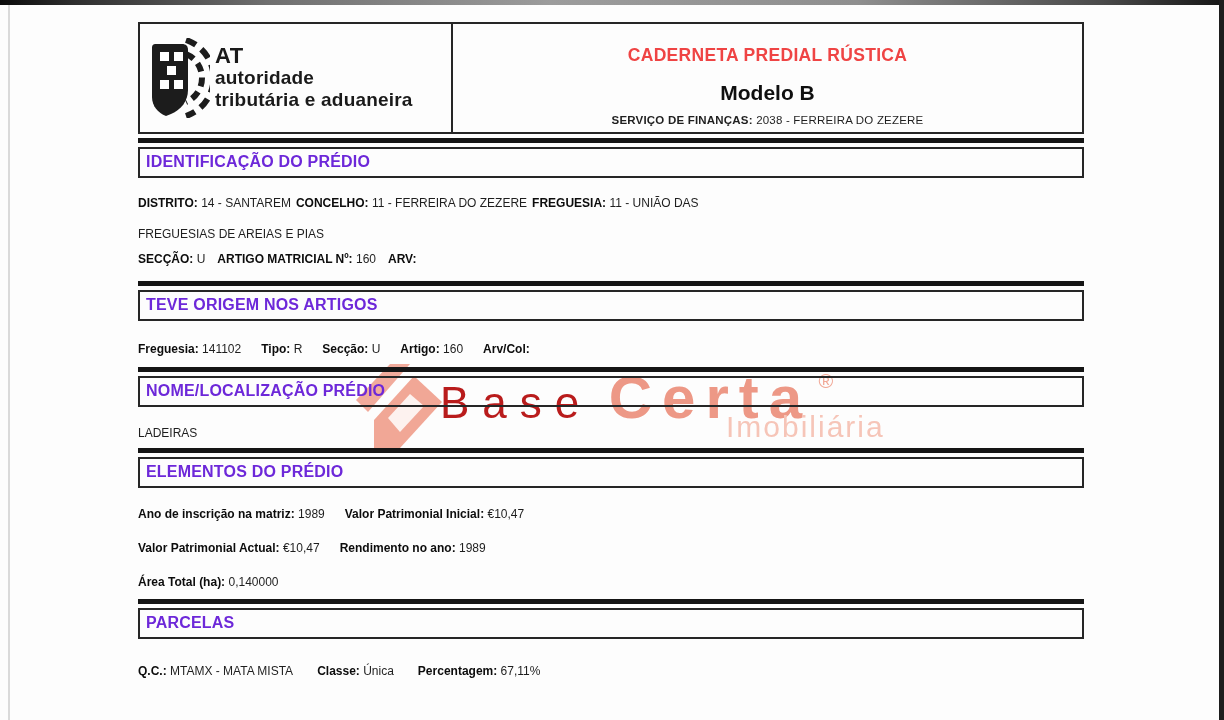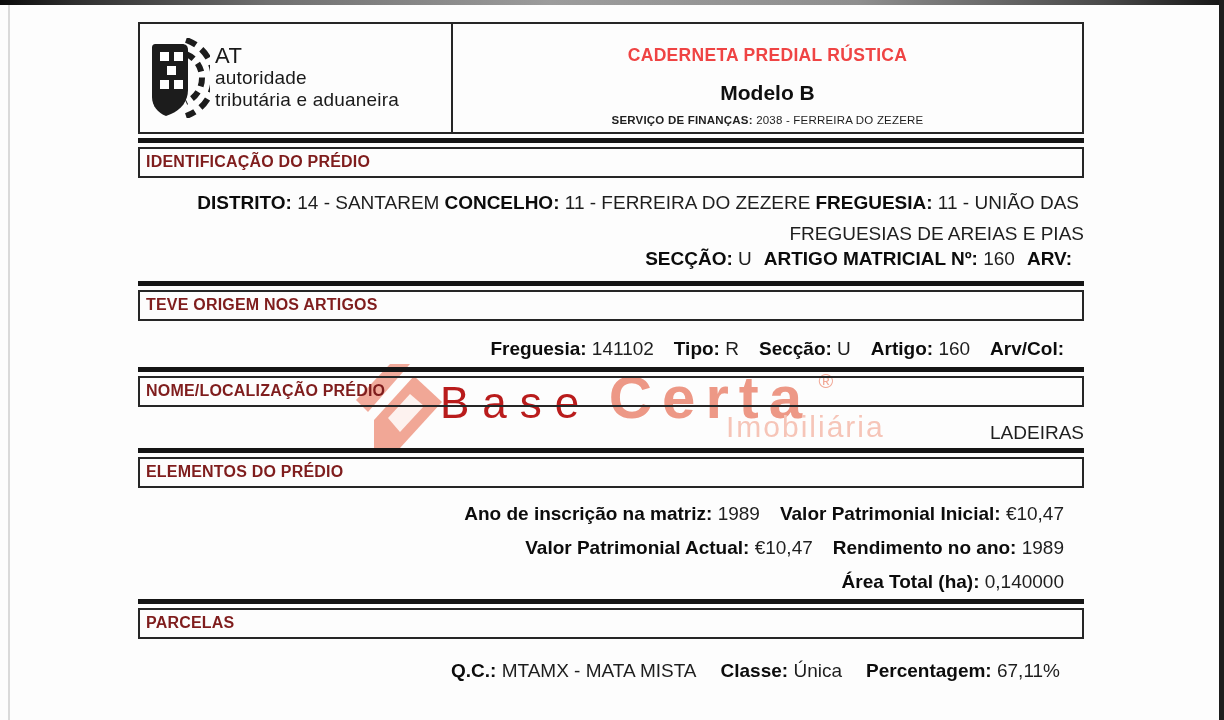--- a/index.html
+++ b/index.html
@@ -28,39 +28,39 @@
   .wm-certa { font-size: 60px; font-weight: bold; letter-spacing: 10px; color: #ed9886; margin-left: 12px; }
   .wm-reg { font-size: 20px; color: #f1a795; vertical-align: 30px; margin-left: 2px; }
   .wm-tagline { position: absolute; left: 390px; top: 60px; font-size: 30px; letter-spacing: 2px; color: #f6c5b8; }
 
   
   .content { position: absolute; left: 138px; top: 22px; width: 946px; z-index: 2; }
 
   .hdr { display: flex; border: 2px solid #262626; height: 112px; }
   .hdr-left { width: 313px; border-right: 2px solid #262626; display: flex; align-items: center; padding-left: 8px; }
   .at-emblem { width: 62px; height: 80px; flex: none; }
-  .at-text { margin-left: 5px; color: #1a1a1a; font-weight: normal; }
+  .at-text { margin-left: 5px; color: #1a1a1a; font-weight: bold; }
   .at-acro { font-size: 22px; line-height: 22px; letter-spacing: 0.5px; }
   .at-line { font-size: 19px; line-height: 22px; letter-spacing: 0.2px; }
   .hdr-right { flex: 1; position: relative; text-align: center; padding-top: 21px; }
   .doc-title { font-weight: bold; font-size: 17.5px; color: #ef4444; letter-spacing: 0.3px; }
   .doc-model { font-weight: bold; font-size: 21px; margin-top: 15px; color: #0f0f0f; }
   .doc-service { position: absolute; bottom: 6px; left: 0; right: 0; font-size: 11.5px; color: #1f1f1f; letter-spacing: 0.2px; }
 
   .sec-bar { height: 5px; background: #151515; }
   .sec-box {
     margin-top: 4px; border: 2px solid #262626;
     padding: 4px 6px 5px; font-weight: bold; font-size: 16px;
-    color: #7f1d1d; letter-spacing: 0.2px; background: transparent;
+    color: #6d28d9; letter-spacing: 0.2px; background: transparent;
   }
   .m4  { margin-top: 4px; }  .m5  { margin-top: 5px; }
   .m7  { margin-top: 7px; }  .m8  { margin-top: 8px; }
   .m12 { margin-top: 12px; }
 
-  .row { font-size: 19px; line-height: 20px; color: #1e1e1e; text-align: right; }
+  .row { font-size: 12px; line-height: 20px; color: #1e1e1e; }
   .row b { color: #0c0c0c; }
   .pair { white-space: nowrap; }
   .gap-s  .pair { margin-right: 5px; }
   .gap-m  .pair { margin-right: 12px; }
   .gap-l  .pair { margin-right: 20px; }
   .gap-xl .pair { margin-right: 24px; }
   .r1  { margin-top: 15px; }
   .r2  { margin-top: 11px; }
   .r3  { margin-top: 5px; }
   .r18 { margin-top: 18px; }

